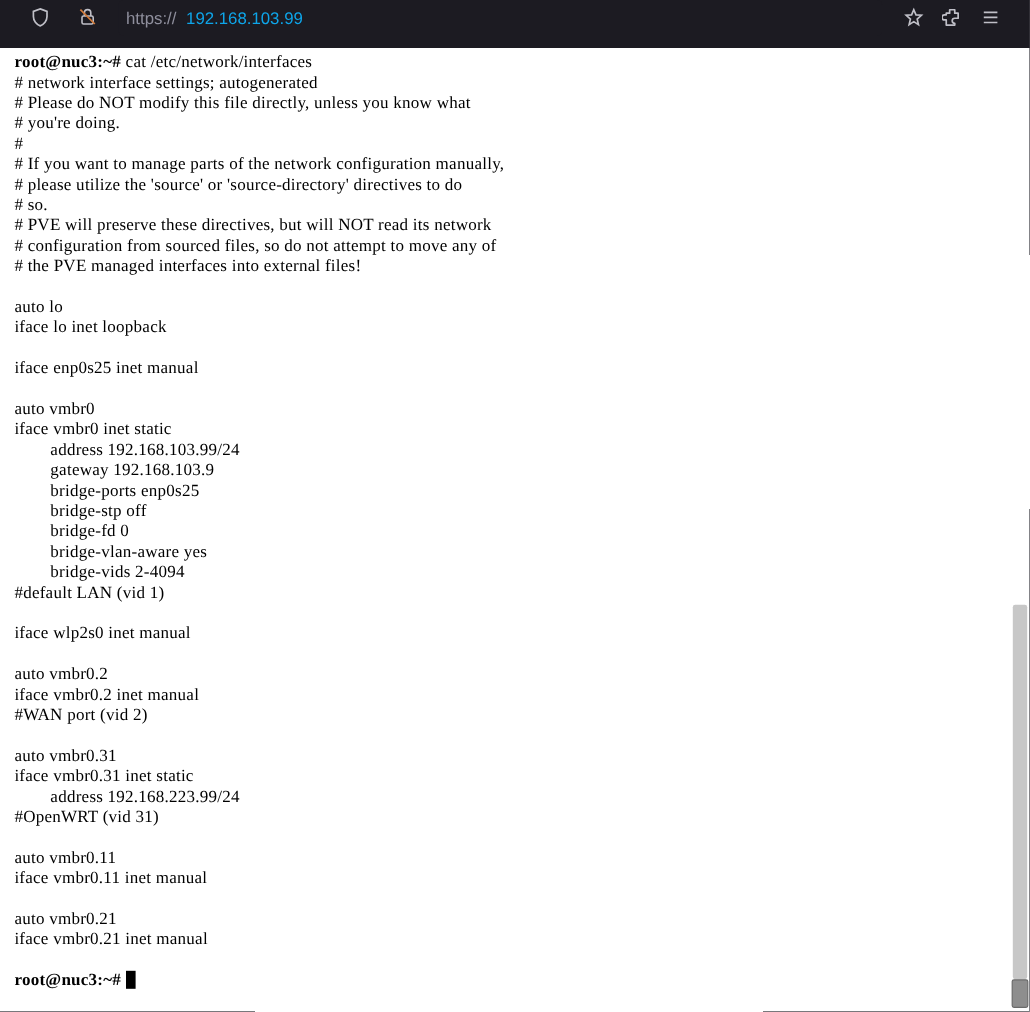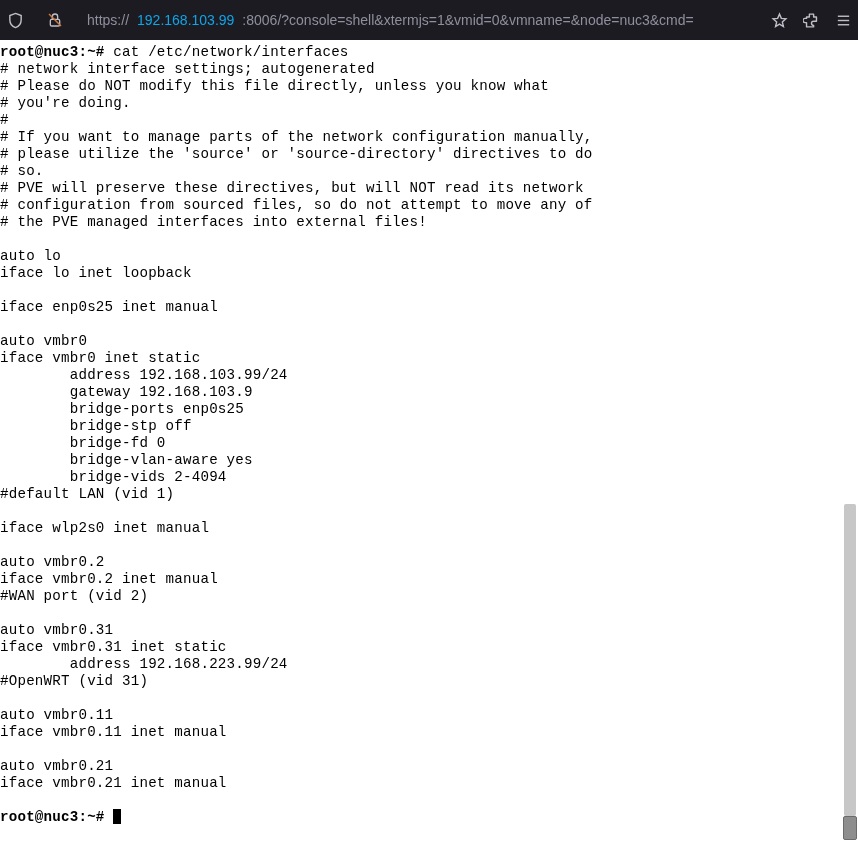--- a/index.html
+++ b/index.html
@@ -1,22 +1,22 @@
 <!DOCTYPE html>
 <html><head>
   <meta charset="utf-8">
   <style>
     * { margin: 0; padding: 0; box-sizing: border-box; }
     html, body { width: 858px; height: 843px; overflow: hidden; font-family: sans-serif; background: #1c1b22; }
     .toolbar {
       display: flex;
-      align-items: center;
+      align-items: flex-start;
       height: 40px;
       background: #1c1b22;
-      padding: 0 1px;
+      padding: 0 19px;
       gap: 12px;
     }
     .toolbar-icon {
       width: 28px; height: 28px;
       display: flex; align-items: center; justify-content: center;
       color: #bfbfc7;
       border-radius: 4px;
     }
     .addrbar {
       flex: 1;
@@ -38,22 +38,22 @@
     .toolbar-right { display: flex; align-items: center; gap: 4px; }
     .terminal-wrap {
       position: relative;
       width: 858px;
       height: 803px;
       background: #ffffff;
     }
     .terminal {
       width: 100%;
       height: 100%;
-      padding: 4px 0;
-      font-family: Liberation Mono, monospace;
+      padding: 4px 12px;
+      font-family: Liberation Serif, serif;
       font-size: 14.2px;
       line-height: 17px;
       color: #000;
       white-space: pre;
       letter-spacing: 0.2px;
     }
     .bold { font-weight: bold; }
     .cursor {
       display: inline-block;
       width: 8px; height: 15px;
@@ -92,21 +92,20 @@
   <div class="toolbar-icon">
     <svg width="16" height="16" viewBox="0 0 24 24" fill="none" stroke="currentColor" stroke-width="2">
         <rect x="5" y="11" width="14" height="10" rx="2"></rect>
         <path d="M8 11 V7 a4 4 0 0 1 8 0 V11"></path>
         <line x1="3" y1="3" x2="21" y2="21" stroke="#d07a3a" stroke-width="2.2"></line>
       </svg>
   </div>
   <div class="addrbar">
     <span class="url-proto">https://</span>
       <span class="url-host">192.168.103.99</span>
-      <span class="url-rest">:8006/?console=shell&amp;xtermjs=1&amp;vmid=0&amp;vmname=&amp;node=nuc3&amp;cmd=</span>
   </div>
   <div class="toolbar-right">
     <div class="toolbar-icon">
       <svg width="17" height="17" viewBox="0 0 24 24" fill="none" stroke="currentColor" stroke-width="2">
           <polygon points="12,3 14.6,9 21,9.5 16,14 17.5,20.5 12,17 6.5,20.5 8,14 3,9.5 9.4,9"></polygon>
         </svg>
     </div>
     <div class="toolbar-icon">
       <svg width="17" height="17" viewBox="0 0 24 24" fill="none" stroke="currentColor" stroke-width="2">
           <path d="M9 3h6v4h4v6h-4a3 3 0 1 0 0 6h-0v2H5v-6H3a3 3 0 1 1 0-6h2V7h4z" stroke-linejoin="round"></path>

